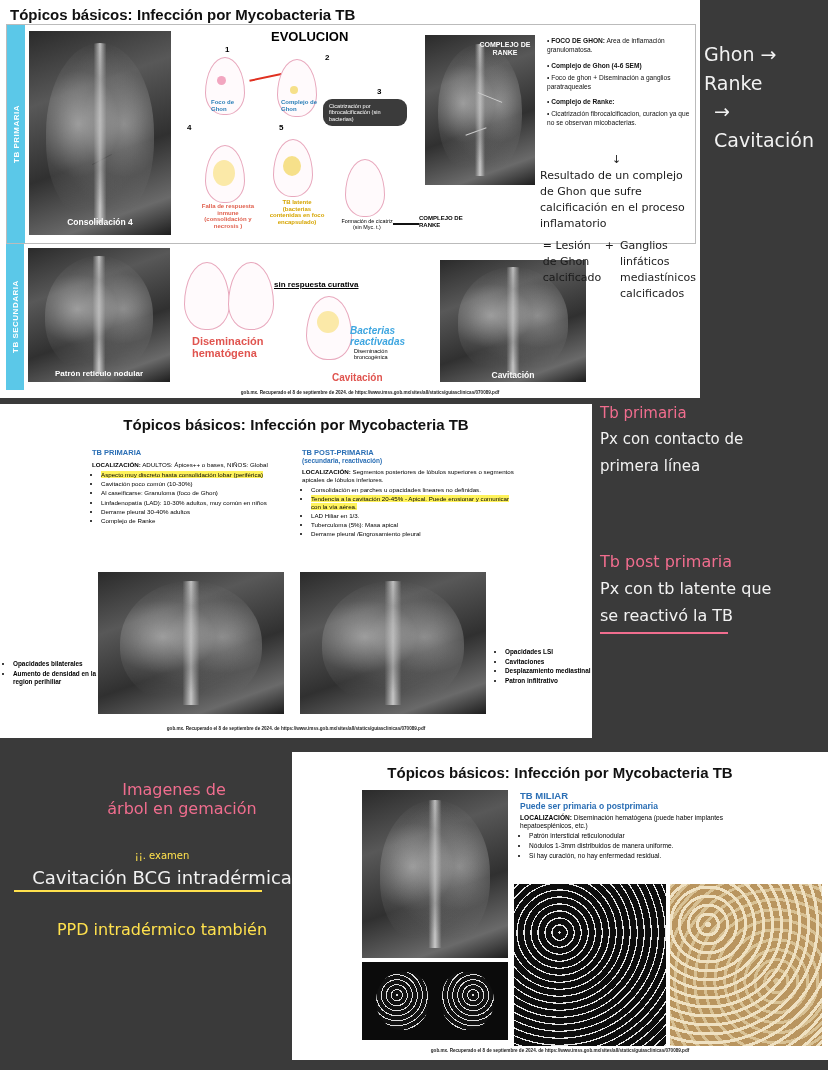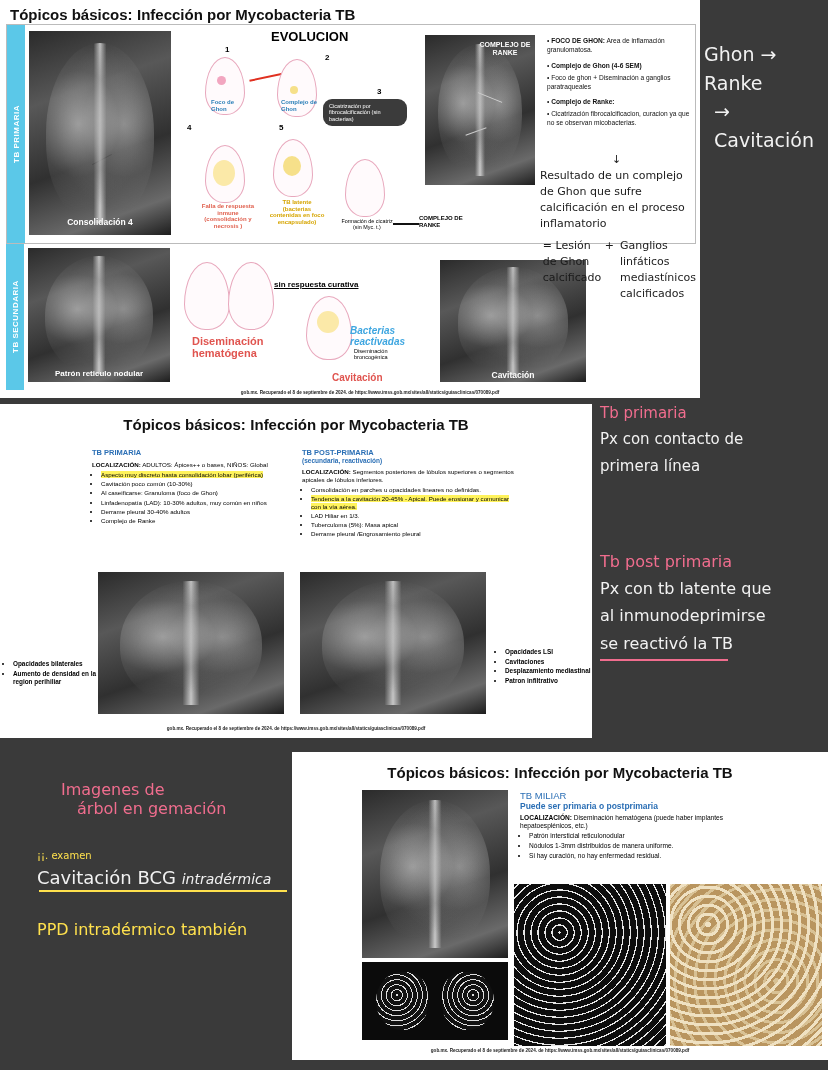--- a/index.html
+++ b/index.html
@@ -206,51 +206,50 @@
 </div>
 
 <div class="hand hand-pink" style="position:absolute;left:600px;top:400px;width:220px;font-size:15px;line-height:1.75;">
   <div>Tb primaria</div>
   <div class="hand-white">Px con contacto de</div>
   <div class="hand-white">primera línea</div>
 </div>
 <div class="hand hand-pink" style="position:absolute;left:600px;top:548px;width:224px;font-size:16px;line-height:1.7;">
   <div>Tb post primaria</div>
   <div class="hand-white">Px con tb latente que</div>
-  <div class="hand-white">al inmunodeprimirse</div>
   <div class="hand-white">se reactivó la TB</div>
   <div style="width:128px;height:2px;background:#f06d8e;margin-top:2px;"></div>
 </div>
 
-<div class="hand" style="position:absolute;left:37px;top:780px;width:300px;">
+<div class="hand" style="position:absolute;left:12px;top:780px;width:300px;text-align:center;">
   <div class="hand-pink" style="font-size:16px;margin-left:24px;">Imagenes de</div>
   <div class="hand-pink" style="font-size:16px;margin-left:40px;">árbol en gemación</div>
   <div class="hand-yellow" style="font-size:10px;margin:32px 0 6px 0;">¡¡. examen</div>
   <div style="font-size:18px;">
     <span class="hand-white">Cavitación BCG</span>
-    <span class="hand-white" style="font-size:14px;font-style:italic;">intradérmica</span>
+    <span class="hand-white" style="font-size:18px;">intradérmica</span>
   </div>
   <div style="width:248px;height:2px;background:#ffe14d;margin:2px 0 0 2px;"></div>
   <div class="hand-yellow" style="font-size:16px;margin-top:28px;">PPD intradérmico también</div>
 </div>
 
 <div class="slide" style="left:292px;top:752px;width:536px;height:308px;padding:6px 10px;">
   <div style="text-align:center;margin:6px 0 10px 0;">
     <span class="slide-title">Tópicos básicos:</span>
     <span class="slide-title accent">Infección por Mycobacteria TB</span>
   </div>
 
   <div class="xray" style="position:absolute;left:70px;top:38px;width:146px;height:168px;"></div>
   <div style="position:absolute;left:70px;top:210px;width:146px;height:78px;background:#0b0b0b;">
     <div style="position:absolute;left:14px;top:10px;width:52px;height:58px;border-radius:50% 40% 45% 50%;background:repeating-radial-gradient(circle at 40% 40%, #ddd 0 1px, #111 1px 5px);"></div>
     <div style="position:absolute;right:14px;top:10px;width:52px;height:58px;border-radius:40% 50% 50% 45%;background:repeating-radial-gradient(circle at 60% 40%, #ddd 0 1px, #111 1px 5px);"></div>
   </div>
 
   <div style="position:absolute;left:228px;top:38px;width:216px;">
-    <div style="font-size:9.5px;font-weight:normal;color:#2b6fb5;">TB MILIAR</div>
+    <div style="font-size:9.5px;font-weight:bold;color:#2b6fb5;">TB MILIAR</div>
     <div style="font-size:8.5px;font-weight:bold;color:#2b6fb5;margin-bottom:3px;">Puede ser primaria o postprimaria</div>
     <div class="tiny" style="font-size:6.6px;"><b>LOCALIZACIÓN:</b><span> Diseminación hematógena (puede haber implantes hepatoesplénicos, etc.)</span></div>
     <ul class="tiny" style="font-size:6.6px;">
       <li>Patrón intersticial reticulonodular</li>
       <li>Nódulos 1-3mm distribuidos de manera uniforme.</li>
       <li>Si hay curación, no hay enfermedad residual.</li>
     </ul>
   </div>
 
   <div style="position:absolute;left:222px;top:132px;width:152px;height:162px;background:#0d0d0d;background-image:repeating-radial-gradient(circle at 30% 30%, #e6e6e6 0 1.2px, rgba(0,0,0,0) 1.2px 7px);"></div>

